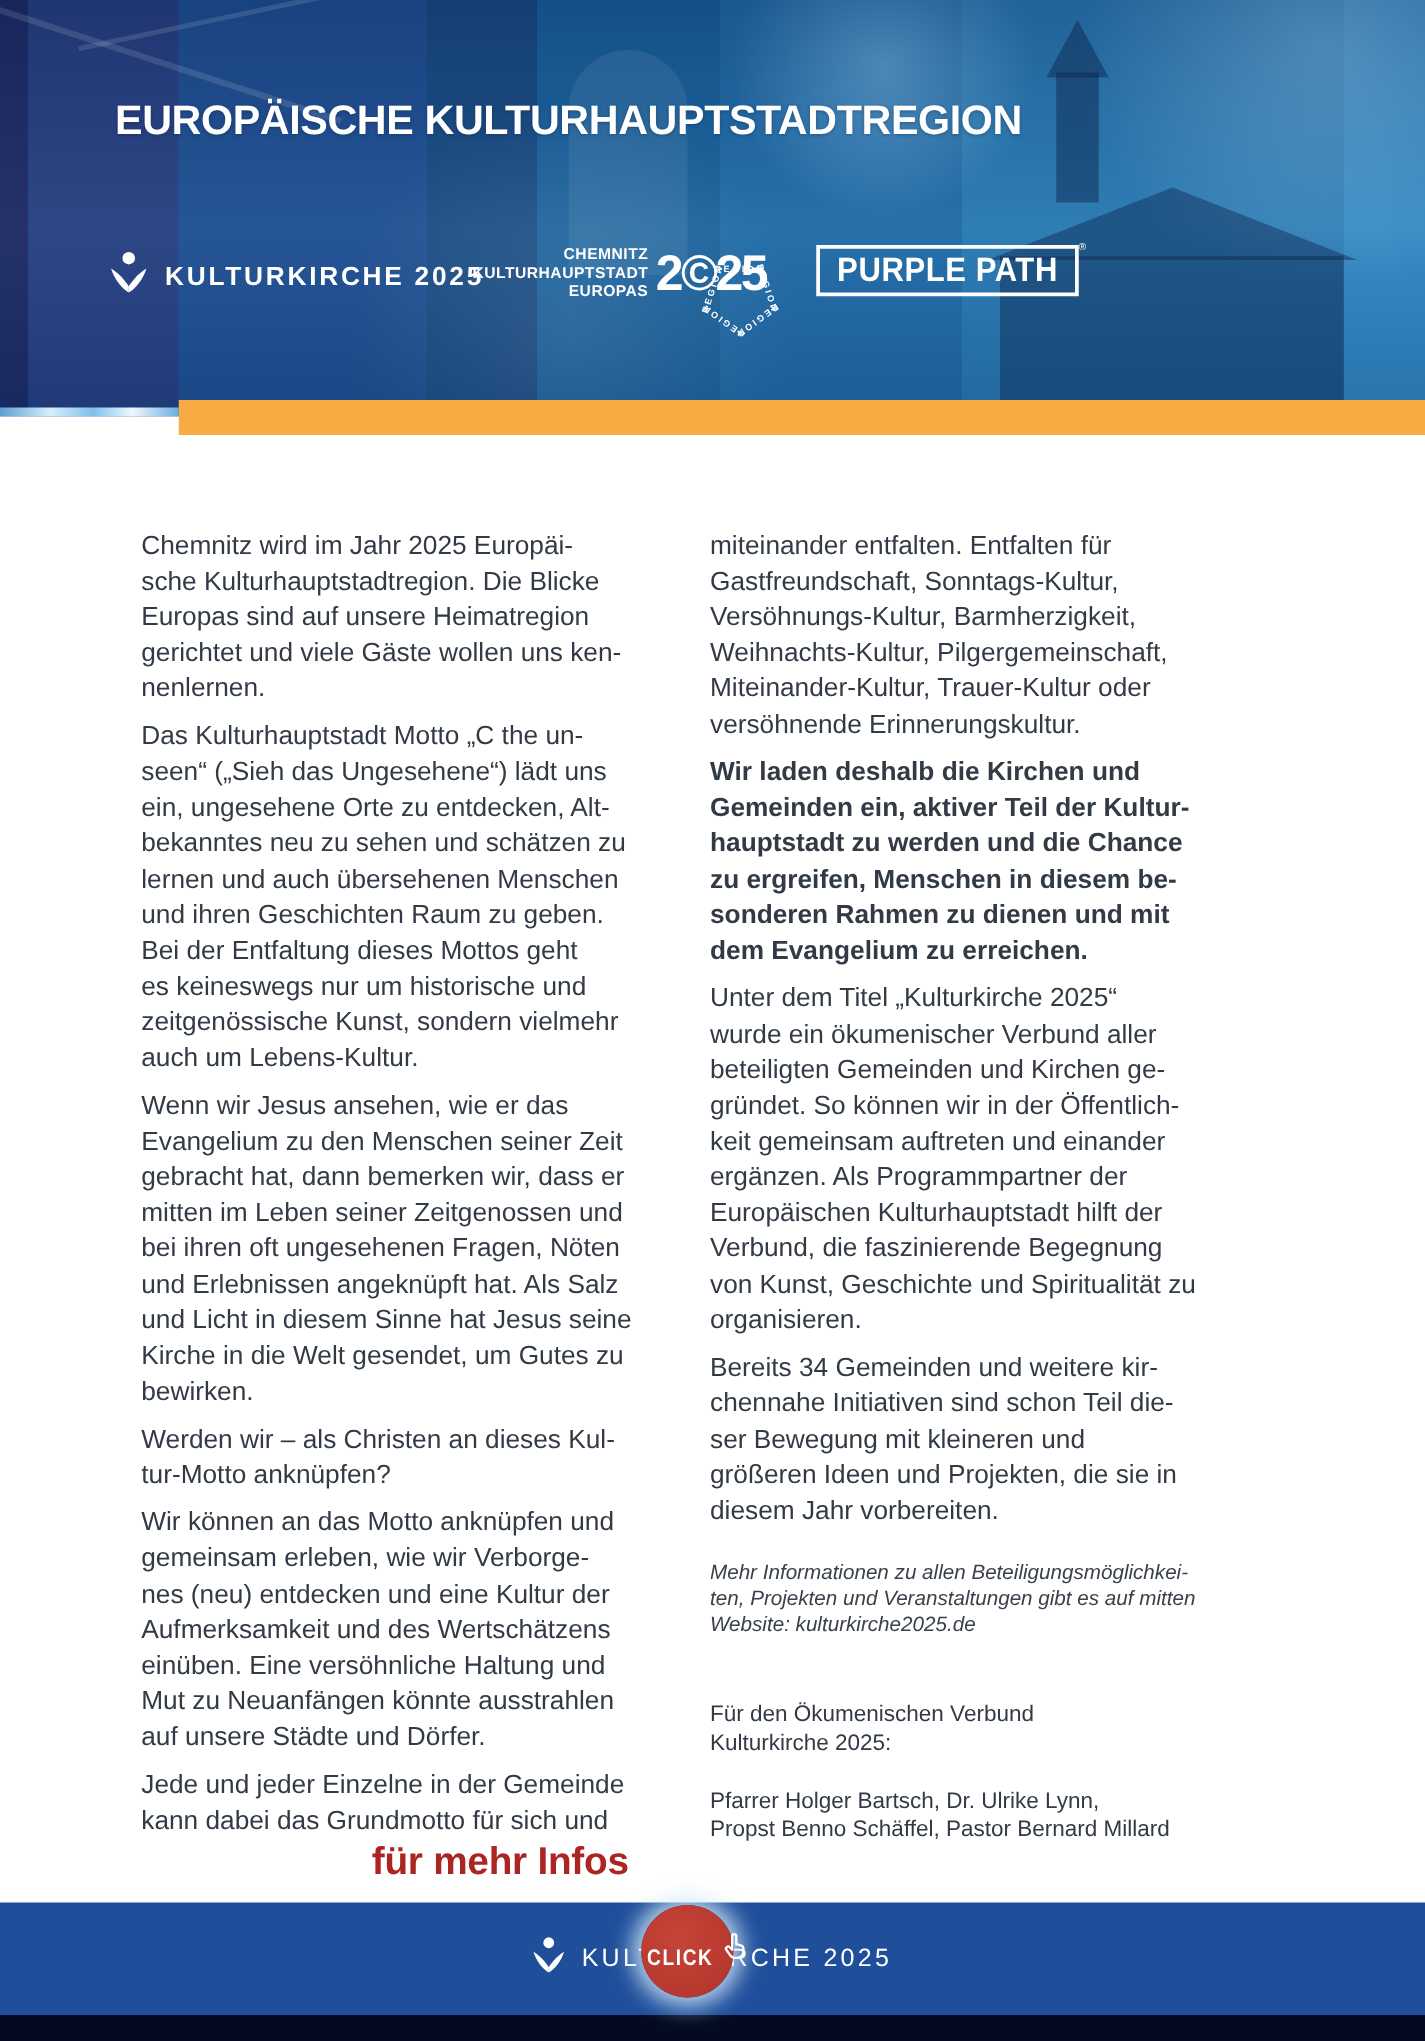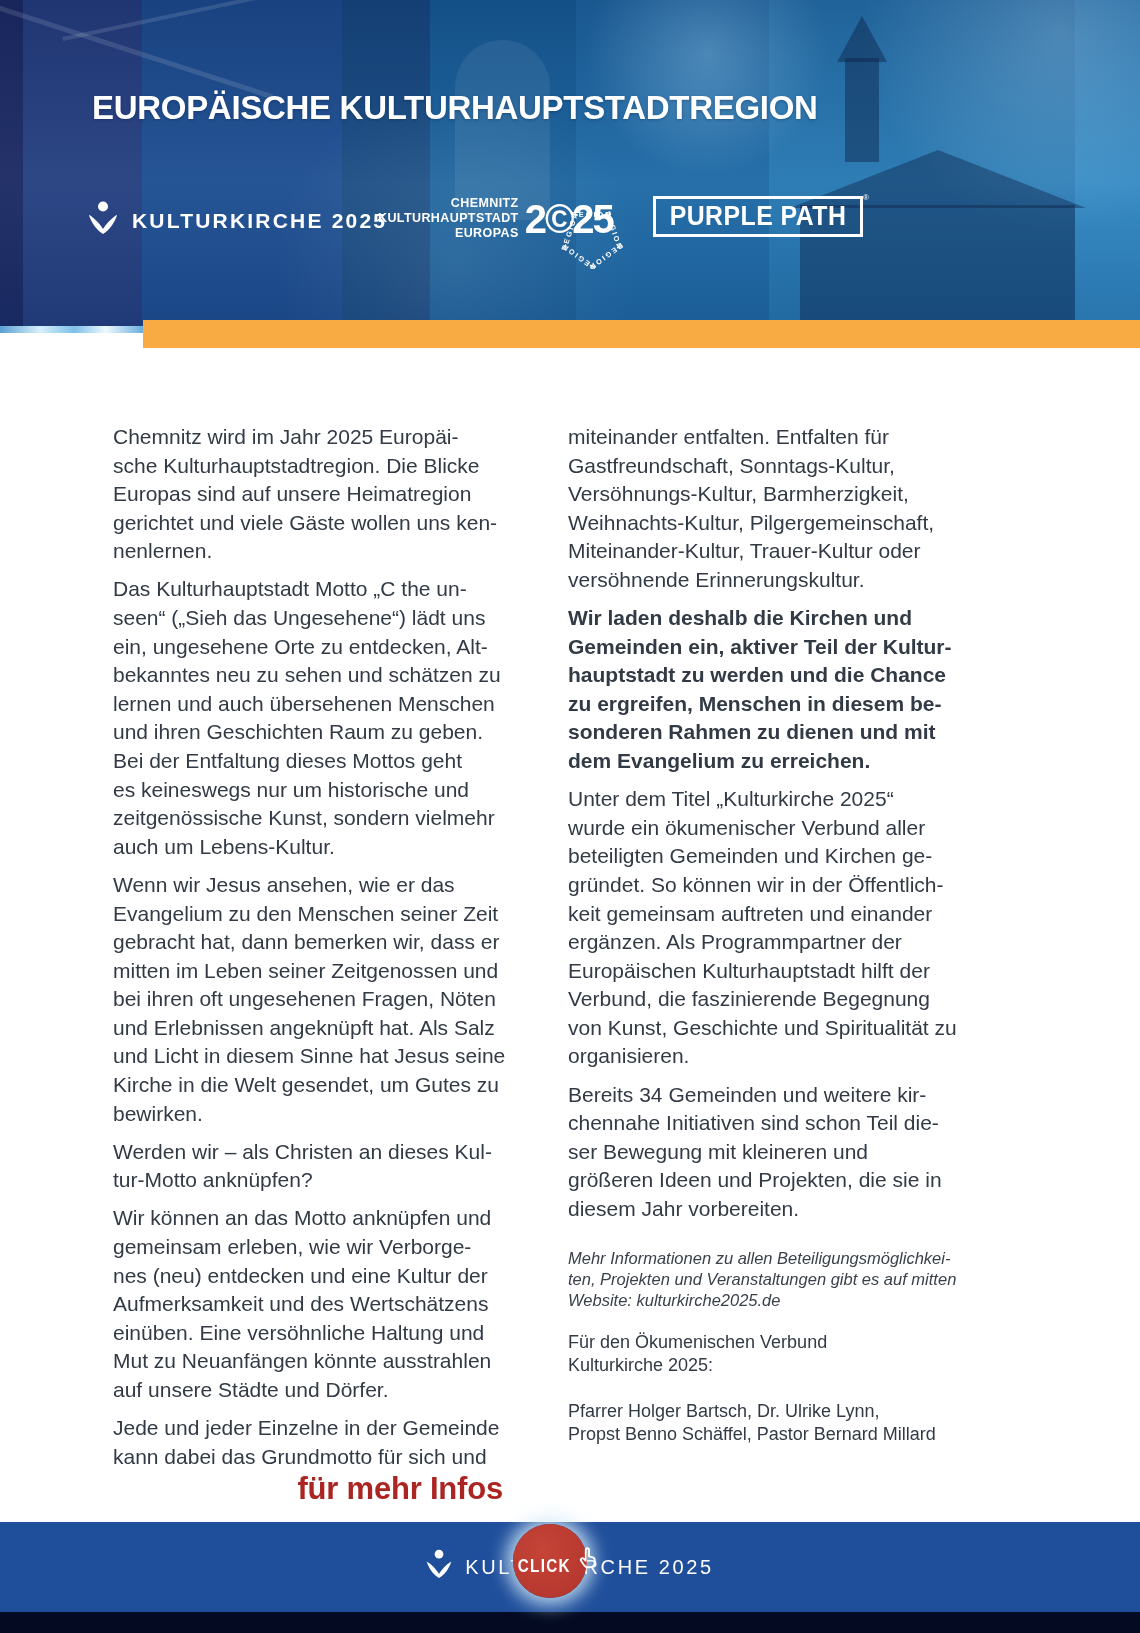--- a/index.html
+++ b/index.html
@@ -29,21 +29,21 @@
   .truss.t2 { width:260px; height:4px; top:10px; left:60px; transform:rotate(-12deg); }
   .chapel-body { position:absolute; left:800px; top:205px; width:275px; height:128px; background:rgba(13,34,72,0.42); }
   .chapel-roof { position:absolute; left:790px; top:150px; width:0; height:0;
     border-left:148px solid transparent; border-right:148px solid transparent; border-bottom:58px solid rgba(13,34,72,0.42); }
   .steeple { position:absolute; left:845px; top:58px; width:34px; height:104px; background:rgba(13,34,72,0.46); }
   .steeple-top { position:absolute; left:837px; top:16px; width:0; height:0;
     border-left:25px solid transparent; border-right:25px solid transparent; border-bottom:46px solid rgba(13,34,72,0.46); }
   .arch { position:absolute; left:455px; top:40px; width:95px; height:180px; background:rgba(255,255,255,0.07);
     border-radius:48px 48px 0 0; }
 
-  .header-title { position:absolute; left:92px; top:84px; color:#ffffff; font-weight:800;
+  .header-title { position:absolute; left:92px; top:72px; color:#ffffff; font-weight:800;
     font-size:33px; line-height:47px; letter-spacing:-0.3px; text-shadow:0 1px 3px rgba(0,30,70,0.35); }
 
   
   .kk-logo { position:absolute; left:88px; top:197px; display:flex; align-items:center; }
   .kk-logo svg { width:30px; height:44px; }
   .kk-logo .kk-text { color:#fff; font-size:21px; font-weight:600; letter-spacing:2.2px; margin-left:14px; }
 
   .chx-logo { position:absolute; left:378px; top:196px; display:flex; align-items:center; }
   .chx-lines { text-align:right; color:#fff; font-size:12.5px; line-height:15px; font-weight:700; letter-spacing:0.4px; }
   .chx-year { color:#fff; font-size:40px; font-weight:800; letter-spacing:-2px; margin-left:6px; line-height:40px; }
@@ -61,21 +61,21 @@
   .accent-bar { position:absolute; left:143px; top:320px; width:997px; height:28px; }
 
   
   .col { position:absolute; top:423px; color:#323a45; font-size:21px; line-height:28.6px; }
   .col p { white-space:pre-line; margin:0 0 9.5px 0; }
   .col-left  { left:113px; width:407px; }
   .col-right { left:568px; width:418px; }
   .col p.bold { font-weight:700; }
   .note { white-space:pre-line; font-style:italic; font-size:16.5px; line-height:21px; color:#3a414b; margin-top:24px; }
   .sig  { white-space:pre-line; font-size:18px; line-height:23.5px; }
-  .sig.sig-head { margin-top:20px; }
+  .sig.sig-head { margin-top:49px; }
   .sig.sig-names { margin-top:22px; }
 
   
   .cta-label { position:absolute; left:0; top:1471px; width:503px; text-align:right;
     font-size:31px; font-weight:800; color:#ab2523; letter-spacing:-0.2px; }
   .cta-button { position:absolute; left:513px; top:1524px; width:74px; height:74px; border-radius:50%;
     background:radial-gradient(circle at 40% 35%, #c64438 0%, #b93a30 60%, #ae352c 100%);
     display:flex; align-items:center; z-index:5; cursor:pointer;
     box-shadow:0 0 18px 7px rgba(213,236,250,0.85); }
   .cta-click { color:#fff; font-size:18px; font-weight:700; letter-spacing:1.5px; margin-top:11px; transform:scaleX(0.85); }

